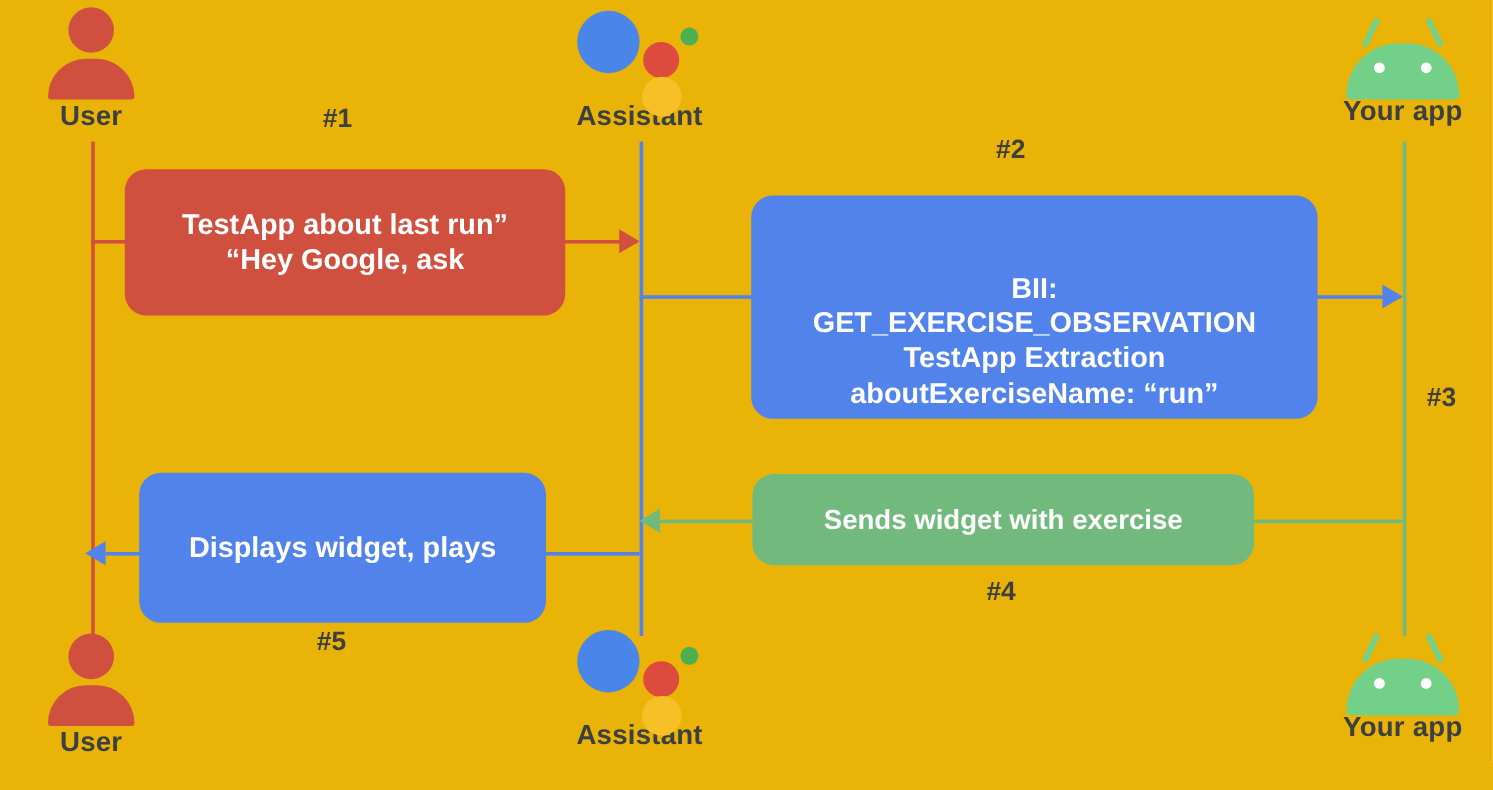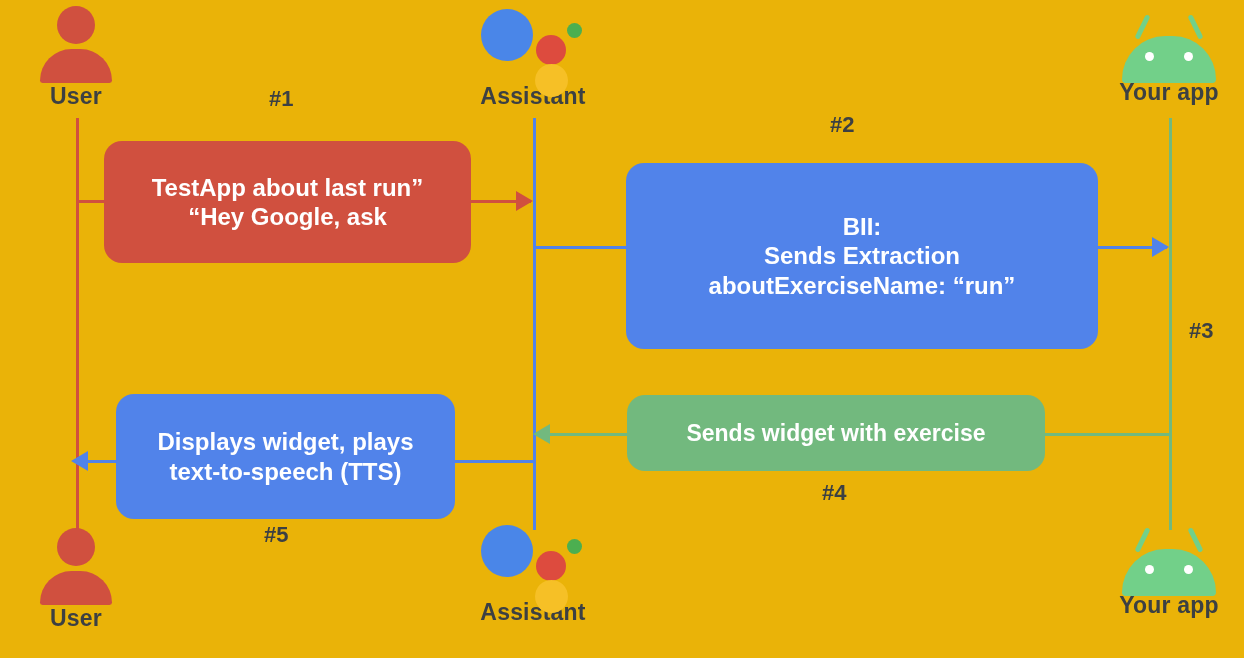--- a/index.html
+++ b/index.html
@@ -182,24 +182,25 @@
       <div>TestApp about last run”</div>
       <div>“Hey Google, ask</div>
     </div>
   </div>
 
   <div class="step" style="left:830px; top:112px;">#2</div>
 
   <div class="hline h-blue" style="left:533px; top:246px; width:634px;"></div>
   <div class="arrow arrow-right-blue" style="left:1152px; top:237px;"></div>
 
-  <div class="msgbox box-blue" style="left:626px; top:163px; width:472px; height:186px; font-size:24px;">
+  <div class="msgbox box-blue" style="left:626px; top:163px; width:472px; height:186px; font-size:24px;align-items:flex-end;">
     <div>
       <div>BII:</div>
-      <div>Sends Extraction</div>
+      <div>GET_EXERCISE_OBSERVATION</div>
+      <div>TestApp Extraction</div>
       <div>aboutExerciseName: “run”</div>
     </div>
   </div>
 
   <div class="step" style="left:1189px; top:318px;">#3</div>
 
   <div class="hline h-green" style="left:545px; top:433px; width:624px;"></div>
   <div class="arrow arrow-left-green" style="left:533px; top:424px;"></div>
 
   <div class="msgbox box-green" style="left:627px; top:395px; width:418px; height:76px; font-size:23px;">
@@ -209,21 +210,20 @@
   </div>
 
   <div class="step" style="left:822px; top:480px;">#4</div>
 
   <div class="hline h-blue" style="left:88px; top:460px; width:445px;"></div>
   <div class="arrow arrow-left-blue" style="left:71px; top:451px;"></div>
 
   <div class="msgbox box-blue" style="left:116px; top:394px; width:339px; height:125px; font-size:24px;">
     <div>
       <div>Displays widget, plays</div>
-      <div>text-to-speech (TTS)</div>
     </div>
   </div>
 
   <div class="step" style="left:264px; top:522px;">#5</div>
 
   <div class="actor" style="left:1px; top:528px;">
     <div class="user-glyph">
       <div class="user-head"></div>
       <div class="user-body"></div>
     </div>

